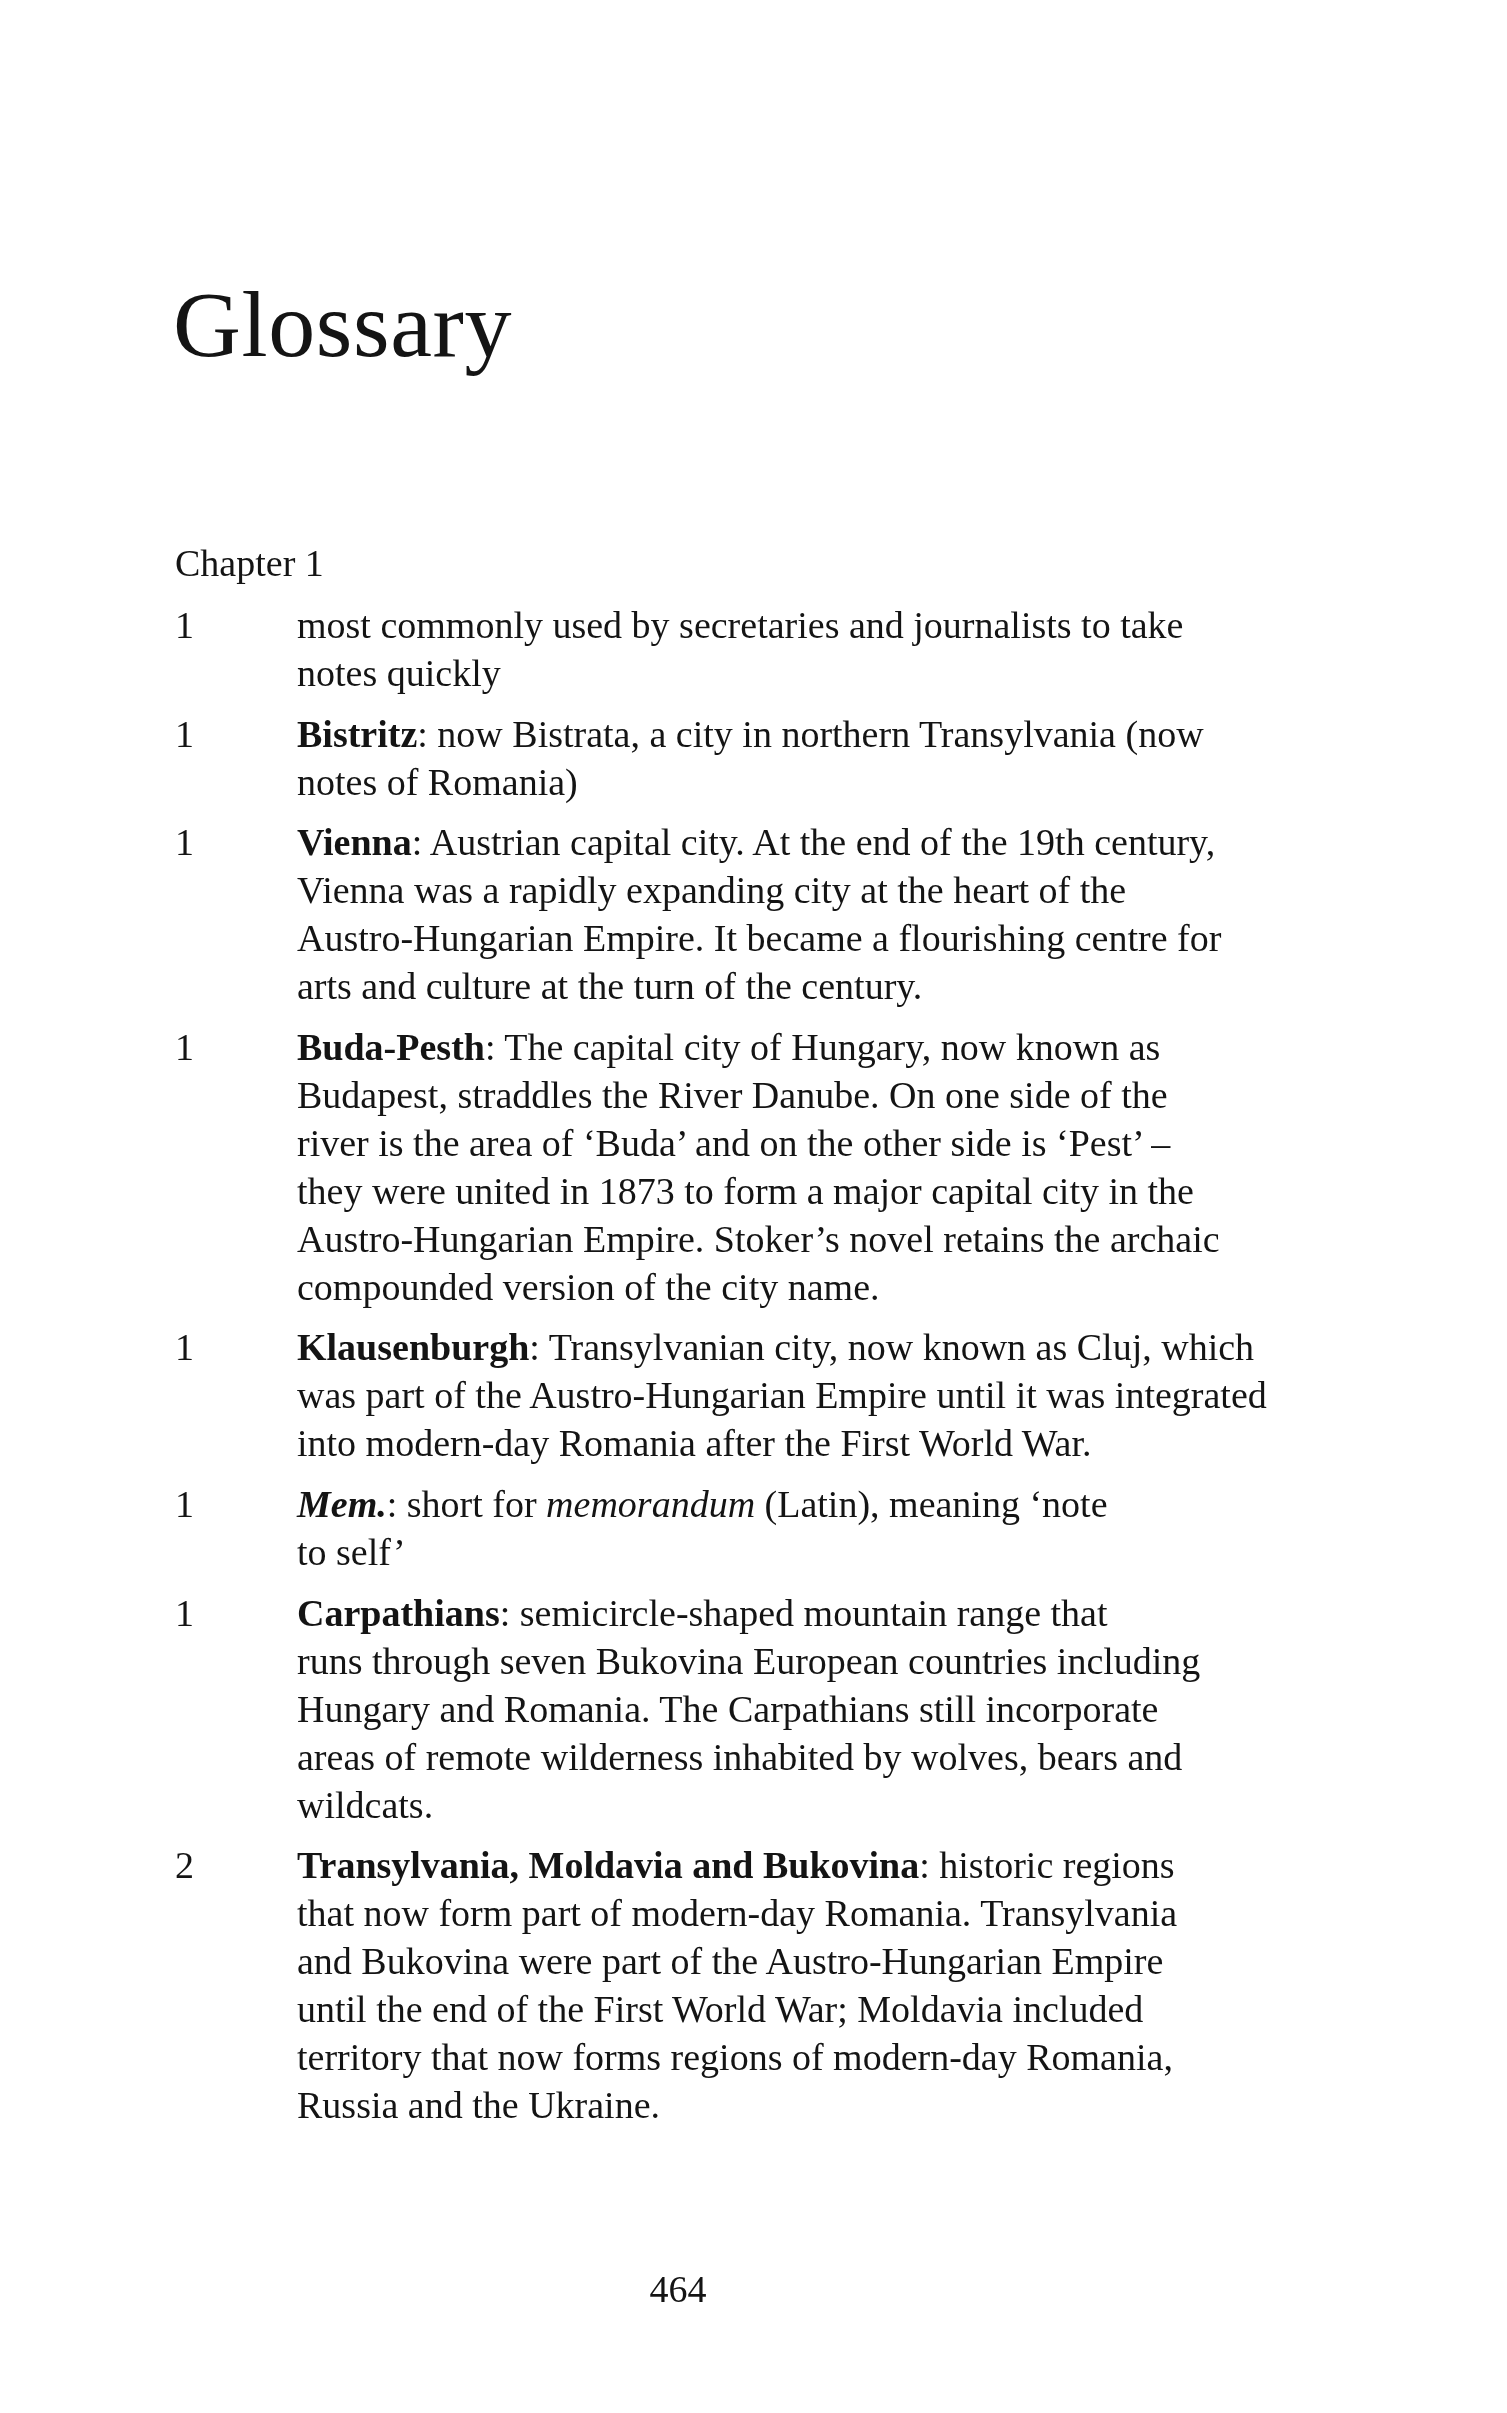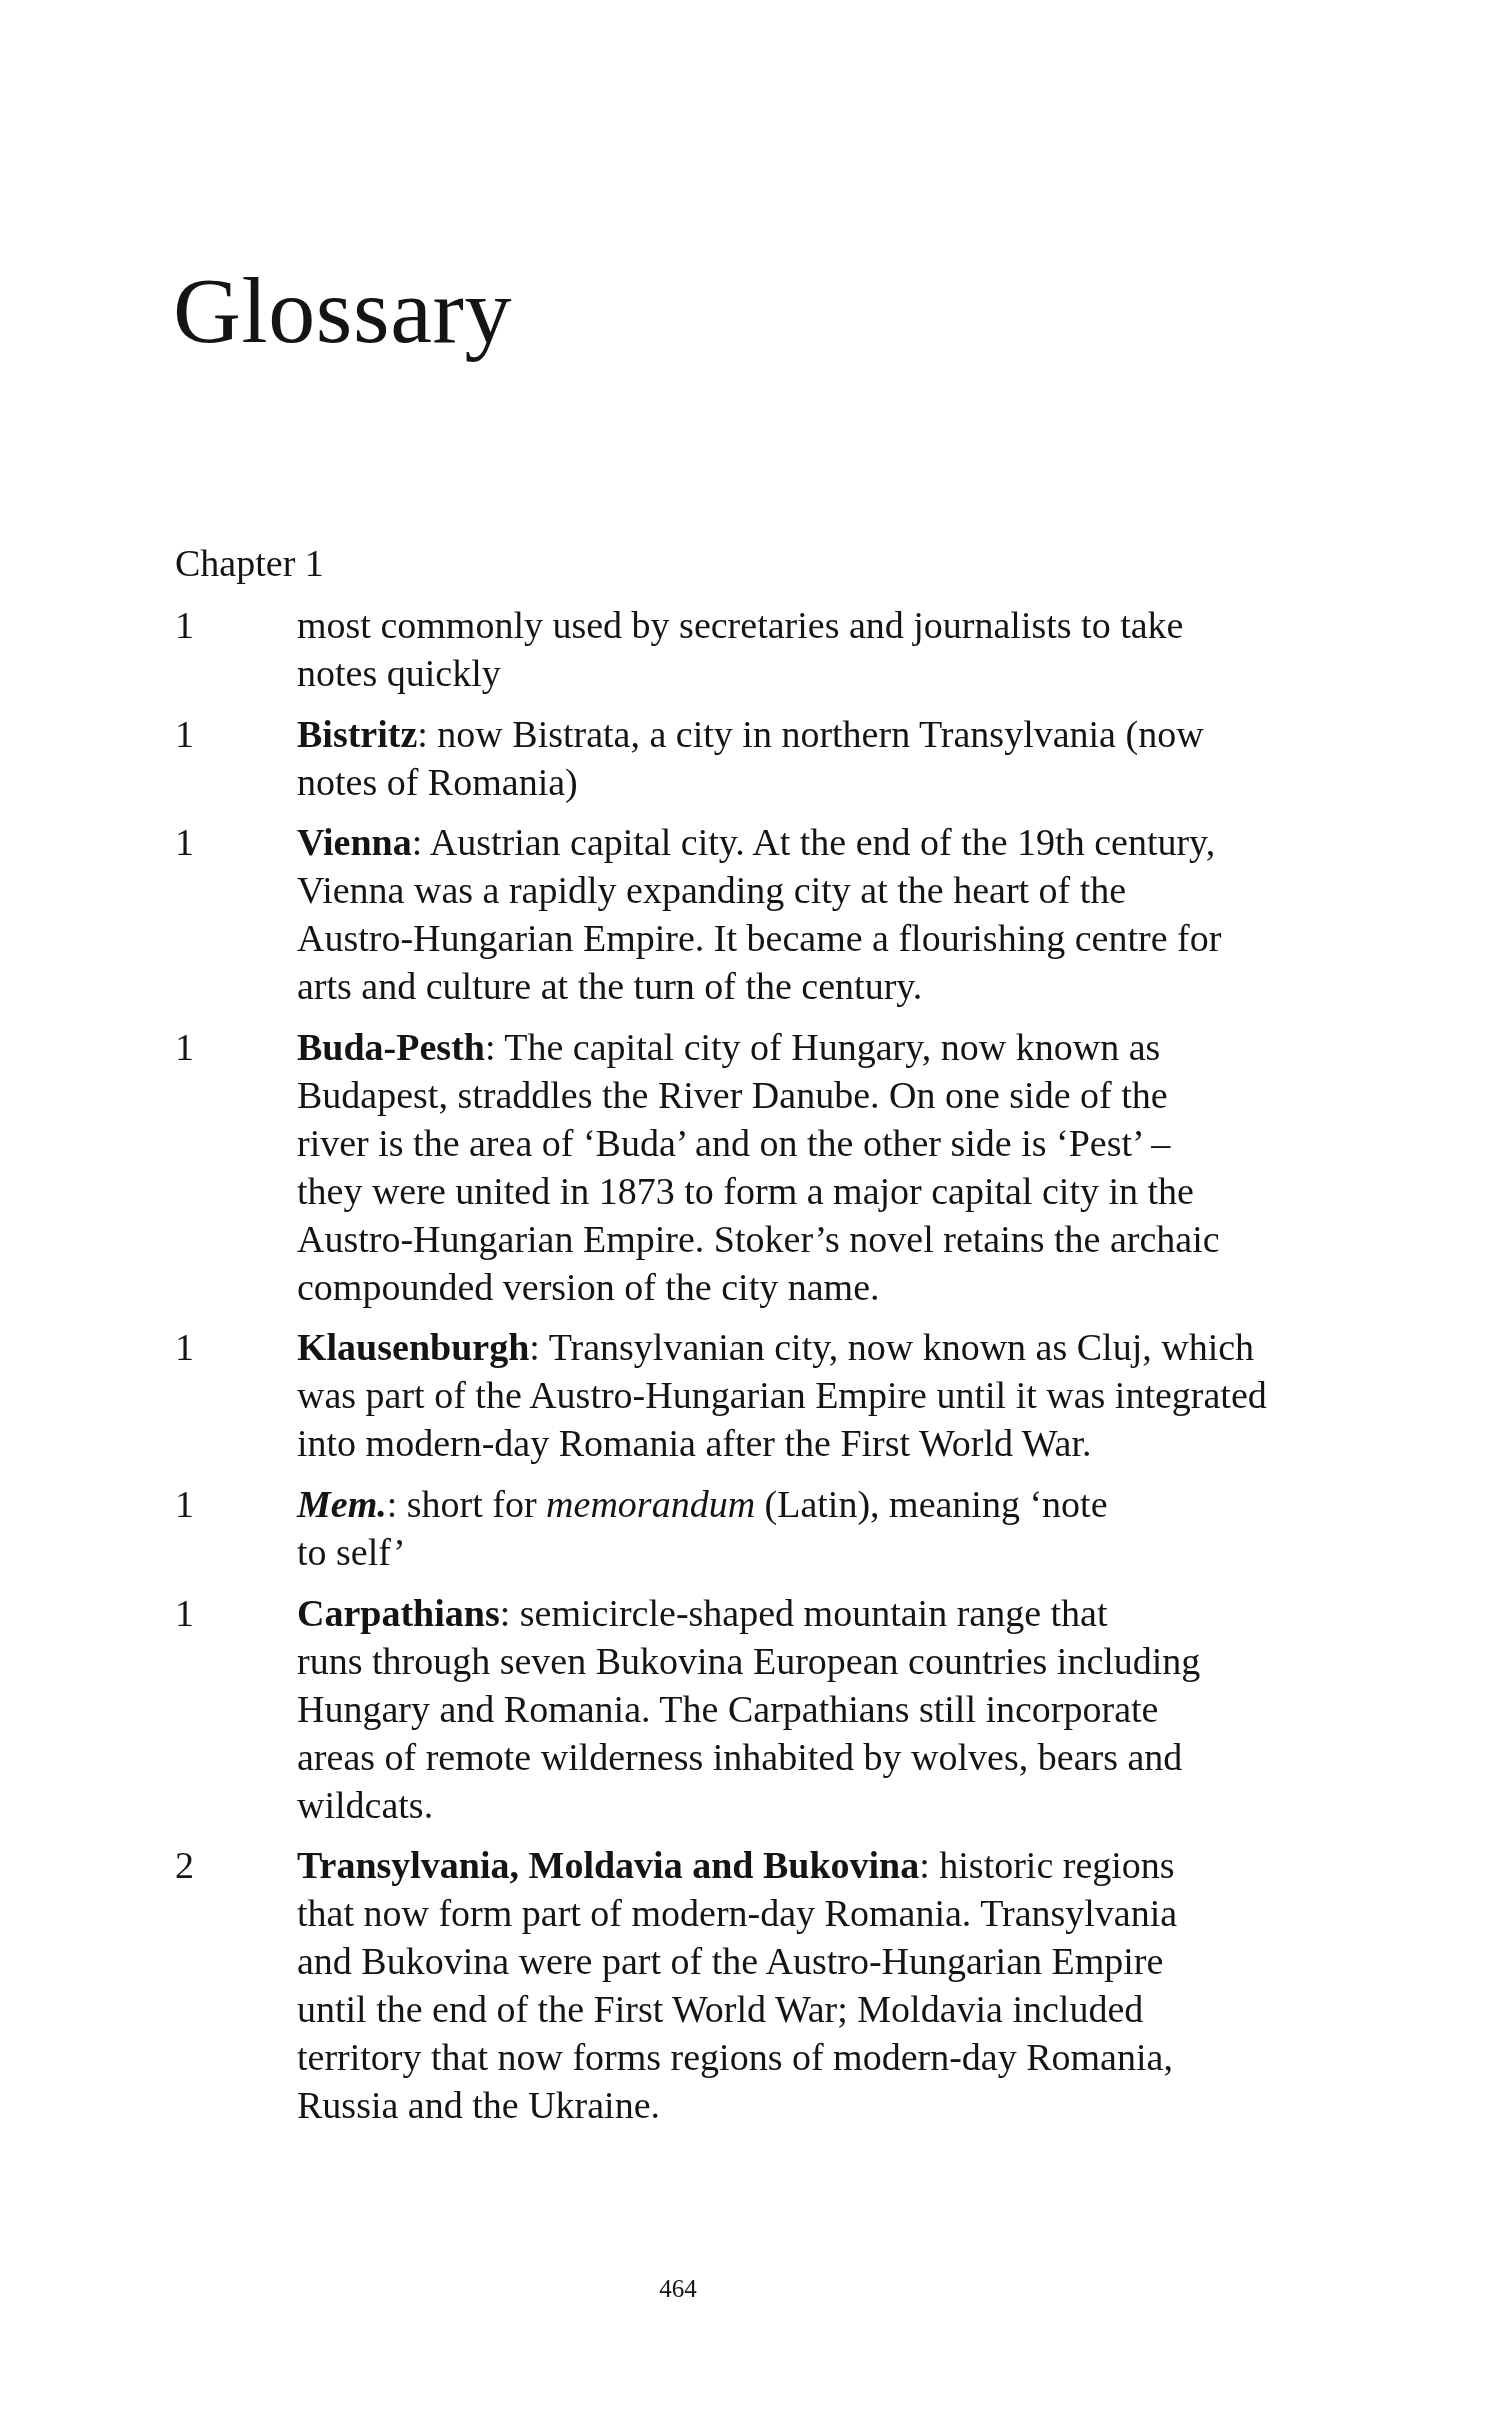--- a/index.html
+++ b/index.html
@@ -11,21 +11,21 @@
       width: 1508px;
       height: 2413px;
       position: relative;
       overflow: hidden;
       color: #141414;
       font-family: "Liberation Serif", "DejaVu Serif", serif;
     }
     .page-title {
       position: absolute;
       left: 173px;
-      top: 257px;
+      top: 271px;
       margin: 0;
       font-size: 94px;
       line-height: 107px;
       font-weight: normal;
       letter-spacing: 0.6px;
       white-space: nowrap;
     }
     .chapter-heading {
       position: absolute;
       left: 175px;
@@ -66,21 +66,21 @@
     .italic-word {
       font-style: italic;
       text-align: center;
     }
     .page-number {
       position: absolute;
       left: 0;
       width: 1356px;
       top: 2265px;
       text-align: center;
-      font-size: 25px;
+      font-size: 38px;
       line-height: 48px;
     }
   </style>
 </head>
 <body>
 
 <h1 class="page-title">Glossary</h1>
 
 <div class="chapter-heading">Chapter 1</div>
 

